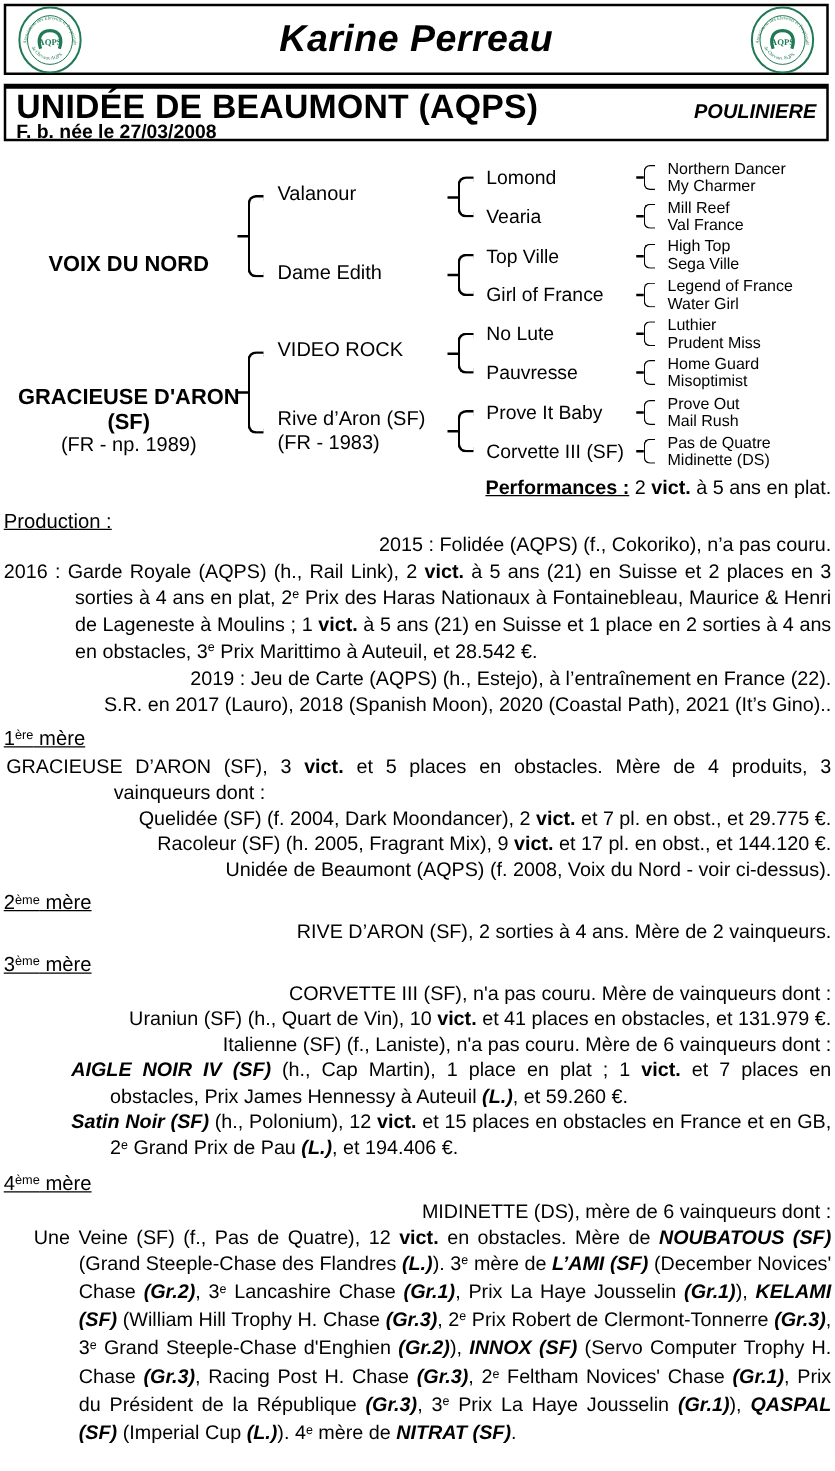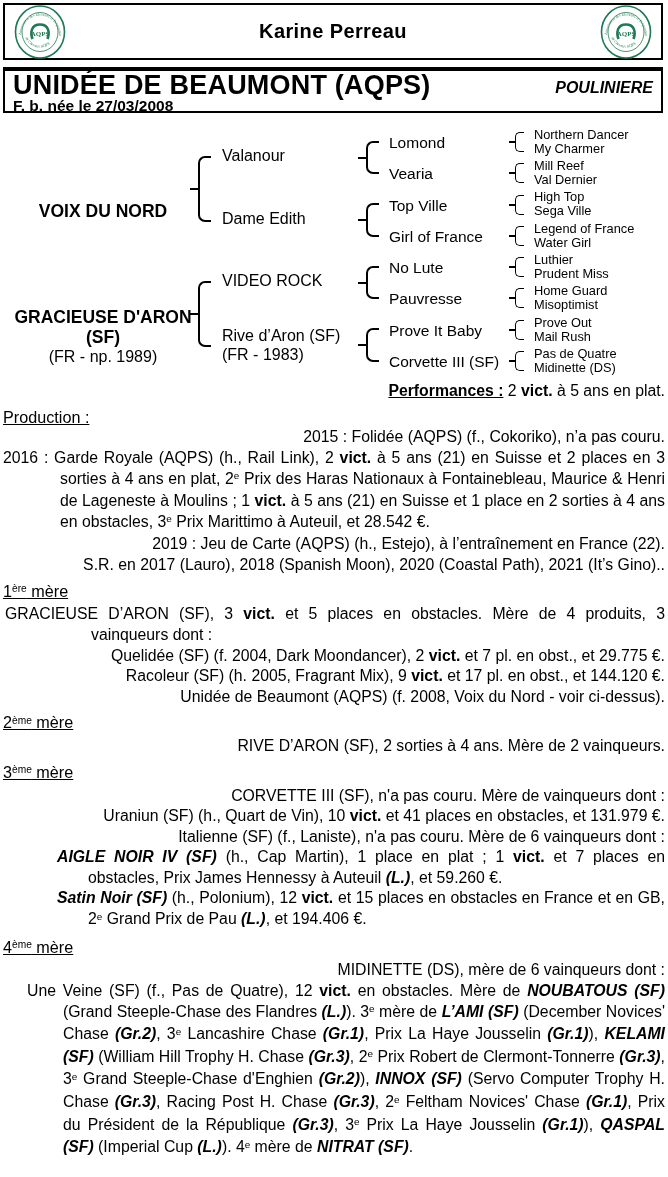--- a/index.html
+++ b/index.html
@@ -2,27 +2,27 @@
 <html><head>
 <meta charset="utf-8">
 <style>
   html,body{margin:0;padding:0;background:#fff;}
   body{width:668px;height:1177px;position:relative;overflow:hidden;
        font-family:"Liberation Sans",sans-serif;color:#000;}
   
   .header-band{position:absolute;left:3px;top:3px;width:660px;height:57px;
     border:2px solid #000;box-sizing:border-box;display:flex;align-items:center;
     justify-content:space-between;padding:0 9px;background:#fff;}
-  .owner{font-size:20px;font-weight:bold;letter-spacing:.4px;}
+  .owner{font-size:30px;font-weight:bold;letter-spacing:.4px;font-style:italic;}
   .logo{width:52px;height:54px;flex:0 0 auto;}
   
   .title-box{position:absolute;left:3px;top:67px;width:660px;height:46px;
     border:2px solid #000;border-top-width:4px;box-sizing:border-box;
     padding:0 8px;background:#fff;}
-  .title-row{display:flex;justify-content:space-between;align-items:center;}
+  .title-row{display:flex;justify-content:space-between;align-items:flex-end;}
   .horse-title{font-size:27px;font-weight:bold;letter-spacing:.2px;line-height:28px;}
   .status{font-size:16px;font-weight:bold;font-style:italic;margin-top:5px;}
   .birth{font-size:15.5px;font-weight:bold;line-height:16px;margin-top:-1px;}
   
   .tree{position:absolute;left:0;top:118px;width:668px;height:260px;}
   .tnode{position:absolute;white-space:nowrap;}
   .g1{width:190px;text-align:center;white-space:normal;margin-top:32px;}
   .g1 .nm{font-weight:bold;font-size:17.5px;line-height:19.5px;}
   .g1 .dt{font-size:16px;line-height:19.5px;}
   .g2{font-size:16px;line-height:18.5px;}
@@ -139,21 +139,21 @@
   <div class="bracket sm" style="left:515px;top:170px;height:20px"></div>
   <div class="bracket sm" style="left:515px;top:202px;height:20px"></div>
   <div class="bracket sm" style="left:515px;top:233px;height:20px"></div>
 
   <div class="tnode g4" style="left:534px;top:10px">
     <div>Northern Dancer</div>
     <div>My Charmer</div>
   </div>
   <div class="tnode g4" style="left:534px;top:41px">
     <div>Mill Reef</div>
-    <div>Val Dernier</div>
+    <div>Val France</div>
   </div>
   <div class="tnode g4" style="left:534px;top:72px">
     <div>High Top</div>
     <div>Sega Ville</div>
   </div>
   <div class="tnode g4" style="left:534px;top:104px">
     <div>Legend of France</div>
     <div>Water Girl</div>
   </div>
   <div class="tnode g4" style="left:534px;top:135px">

